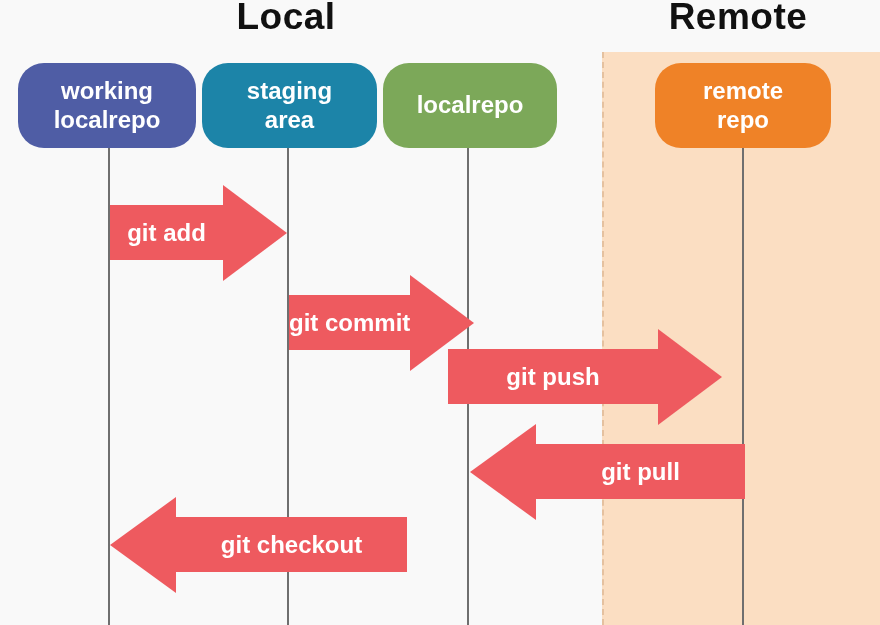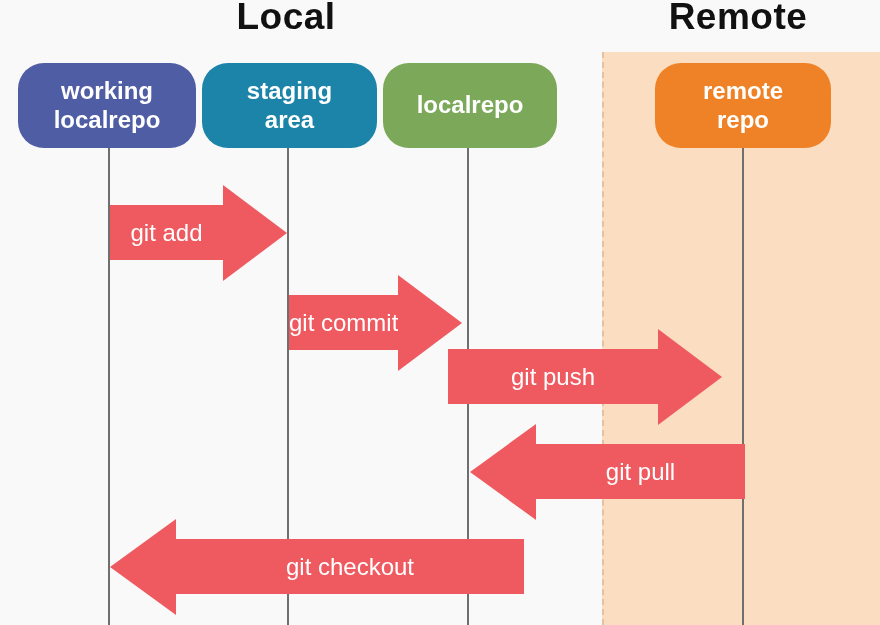--- a/index.html
+++ b/index.html
@@ -85,40 +85,40 @@
   }
   .arrow-body {
     flex: 1;
     height: 55px;
     background: #EE5A5F;
     display: flex;
     align-items: center;
     justify-content: center;
     color: #ffffff;
     font-size: 24px;
-    font-weight: 400;
+    font-weight: 700;
     white-space: nowrap;
   }
   .arrow-head { width: 0; height: 0; }
   .arrow-head.right {
     border-top: 48px solid transparent;
     border-bottom: 48px solid transparent;
     border-left: 64px solid #EE5A5F;
   }
   .arrow-head.left {
     border-top: 48px solid transparent;
     border-bottom: 48px solid transparent;
     border-right: 66px solid #EE5A5F;
   }
 
   #arrow-git-add      { left: 110px; top: 184px; width: 177px; }
   #arrow-git-commit   { left: 289px; top: 274px; width: 145px; }
   #arrow-git-push     { left: 448px; top: 328px; width: 274px; }
   #arrow-git-pull     { left: 470px; top: 423px; width: 275px; justify-content: center; }
-  #arrow-git-checkout { left: 110px; top: 518px; width: 414px; }
+  #arrow-git-checkout { left: 110px; top: 496px; width: 297px; }
 </style>
 </head>
 <body>
 
 <div id="stage">
 
   <div class="remote-panel"></div>
 
   <div class="section-title" id="title-local">Local</div>
   <div class="section-title" id="title-remote">Remote</div>

